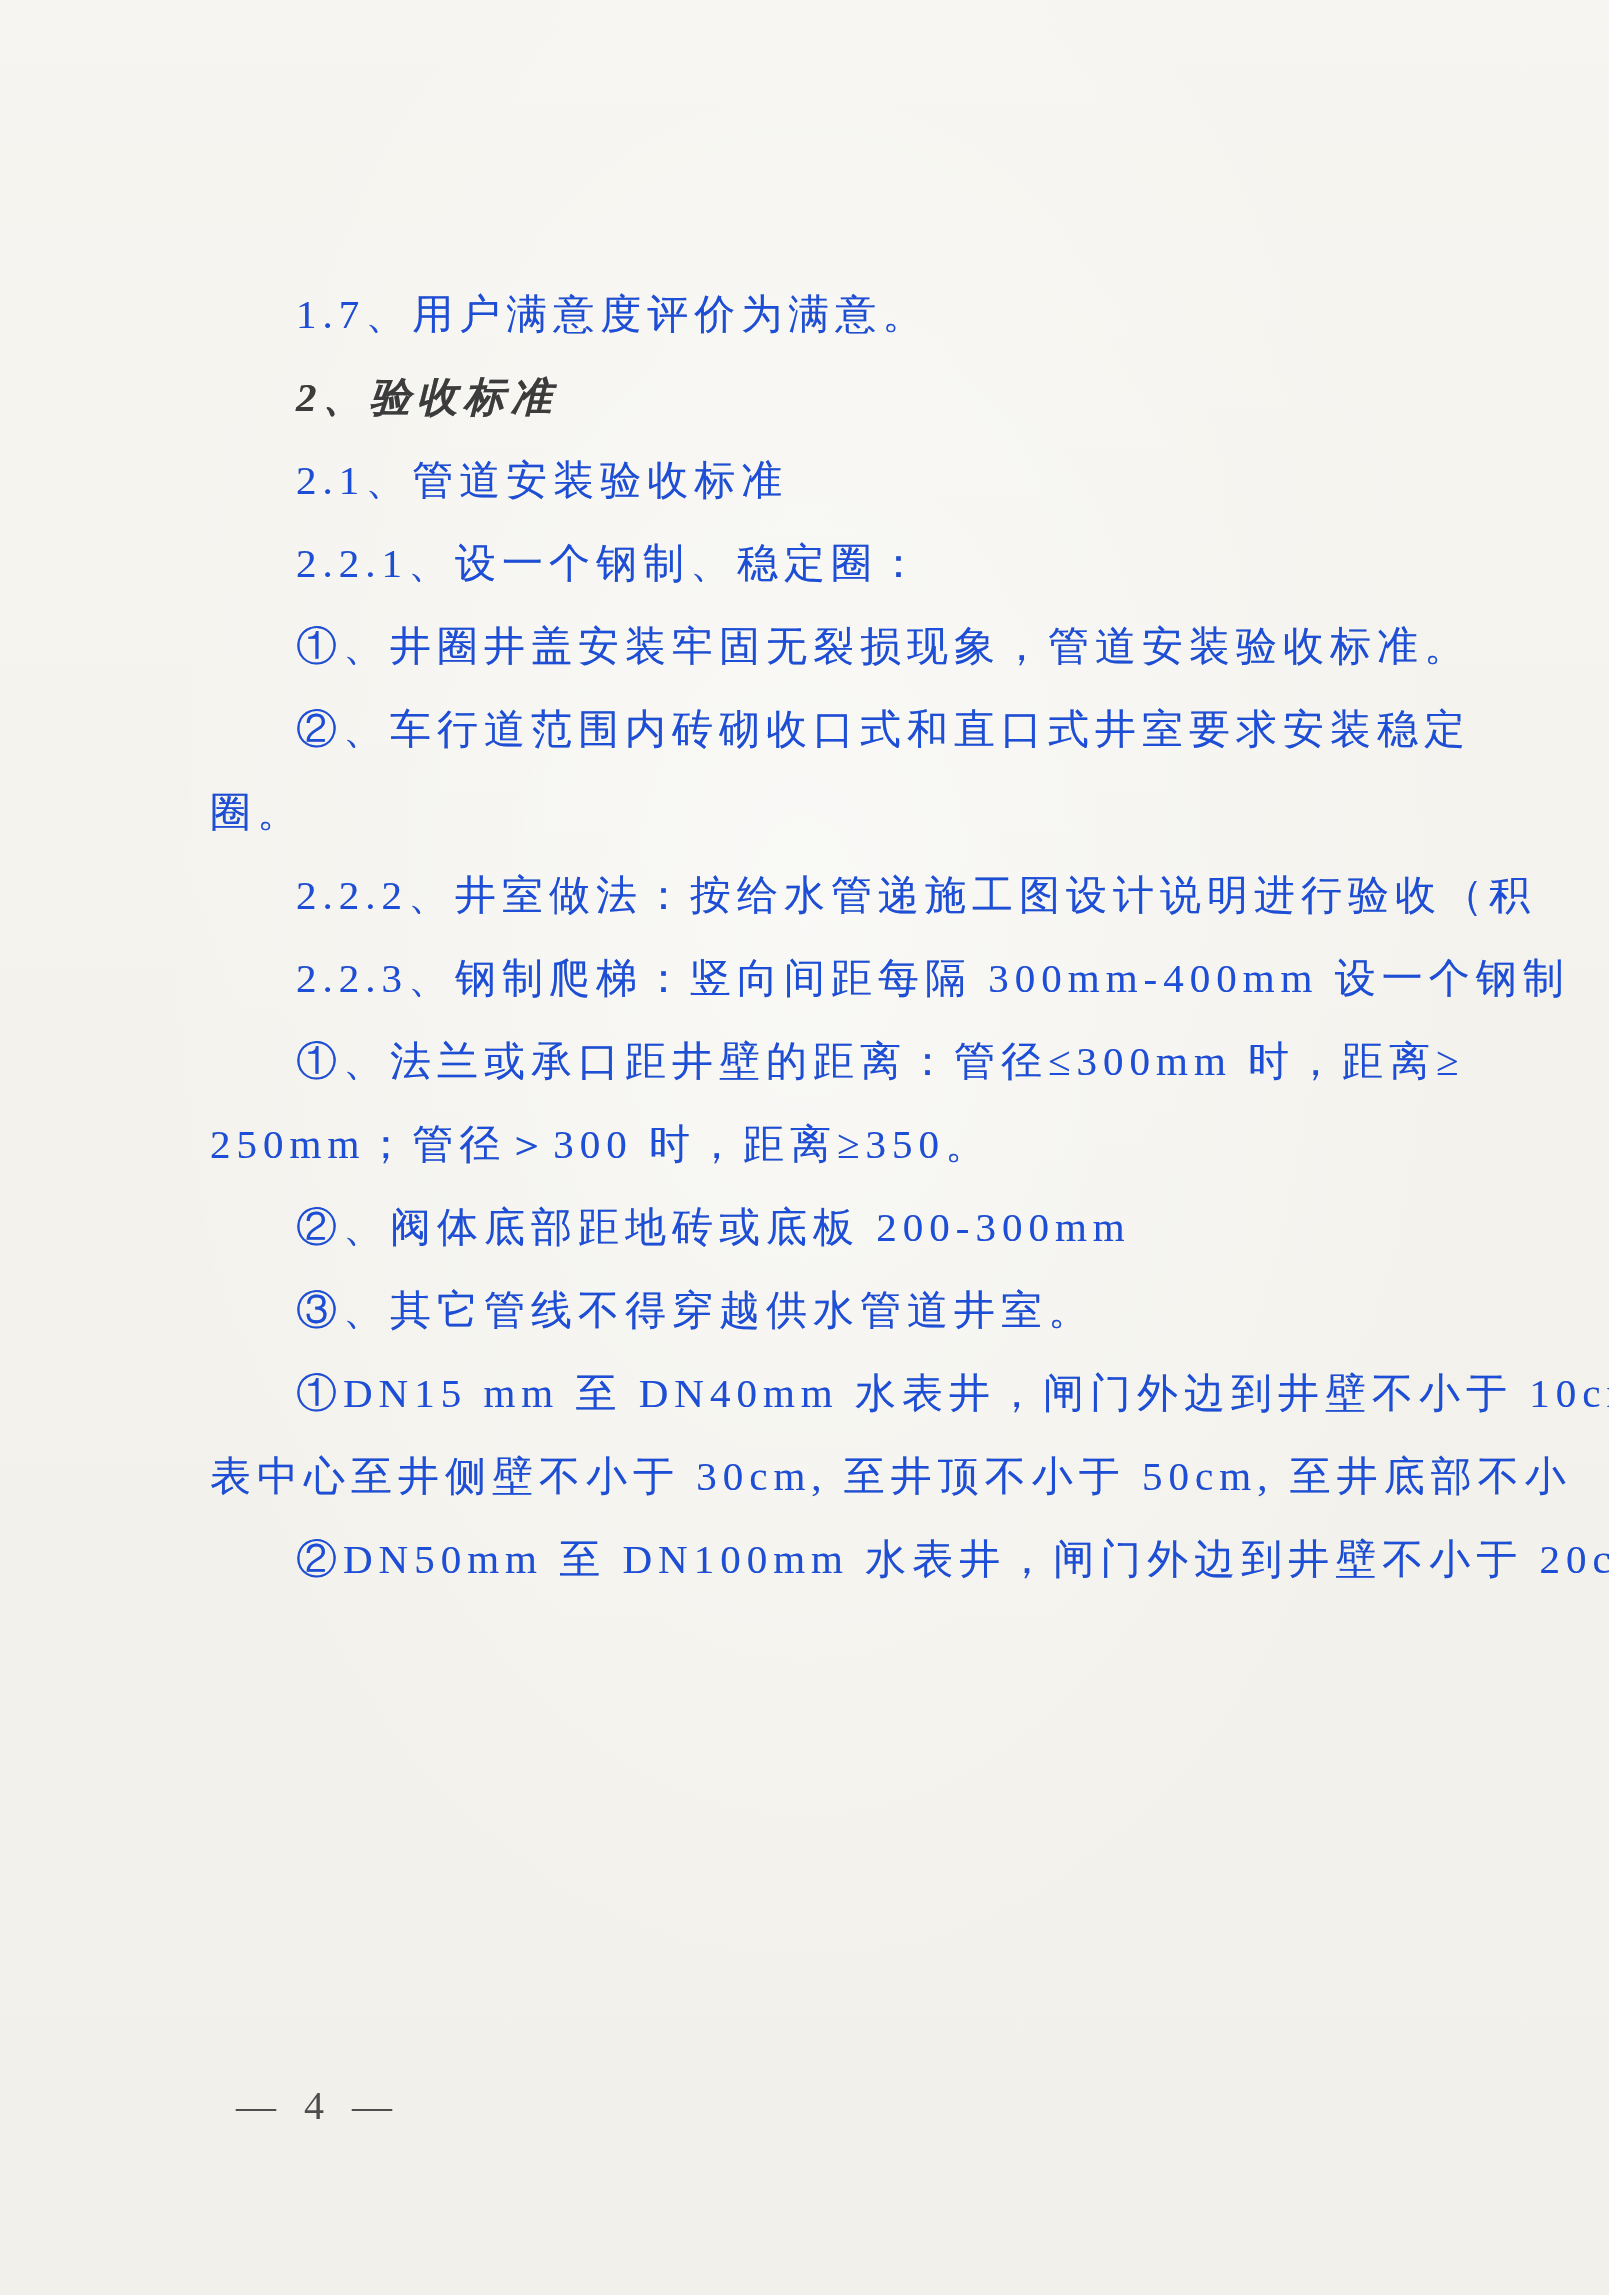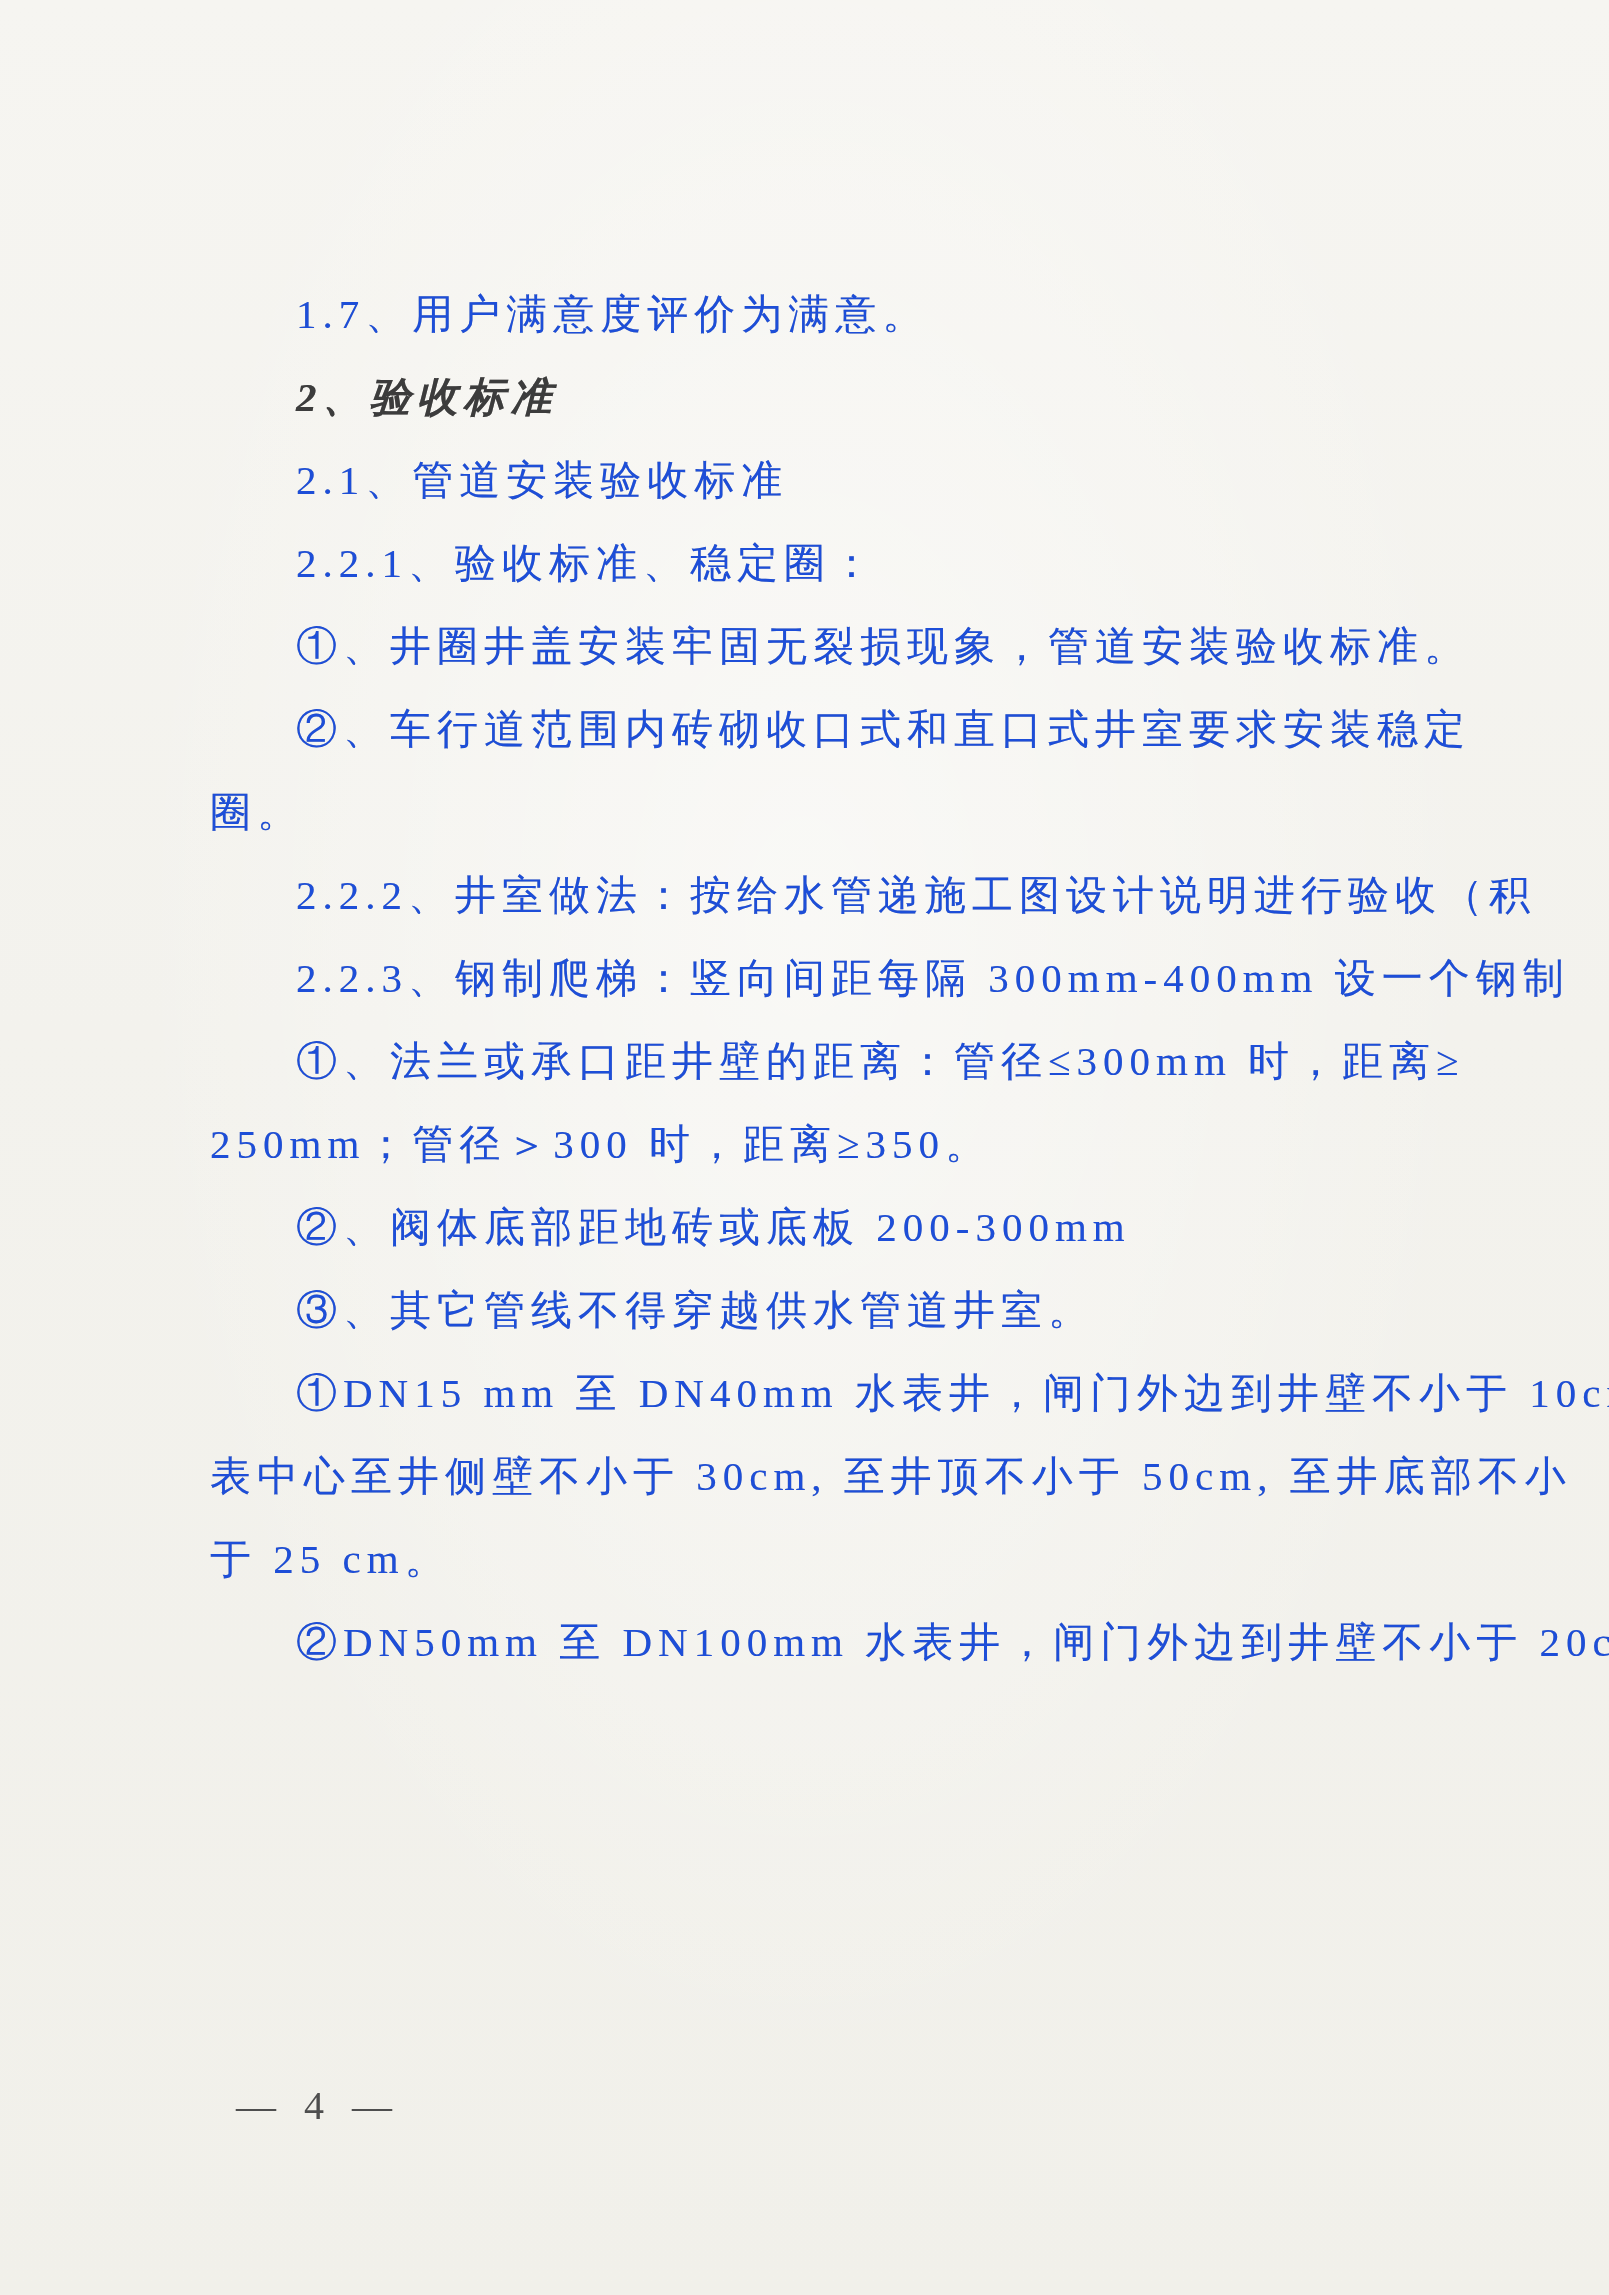--- a/index.html
+++ b/index.html
@@ -57,30 +57,29 @@
 </style>
 </head>
 <body>
 
 <div class="paper"></div>
 
 <div class="content">
     <div class="line indent">1.7、用户满意度评价为满意。</div>
     <div class="line indent bold">2、验收标准</div>
     <div class="line indent">2.1、管道安装验收标准</div>
-    <div class="line indent">2.2.1、验收标准、稳定圈：</div>
+    <div class="line indent">2.2.1、设一个钢制、稳定圈：</div>
     <div class="line indent">①、井圈井盖安装牢固无裂损现象，管道安装验收标准。</div>
     <div class="line indent">②、车行道范围内砖砌收口式和直口式井室要求安装稳定</div>
     <div class="line">圈。</div>
     <div class="line indent">2.2.2、井室做法：按给水管递施工图设计说明进行验收（积</div>
     <div class="line indent">2.2.3、钢制爬梯：竖向间距每隔 300mm-400mm 设一个钢制</div>
     <div class="line indent">①、法兰或承口距井壁的距离：管径≤300mm 时，距离≥</div>
     <div class="line">250mm；管径＞300 时，距离≥350。</div>
     <div class="line indent">②、阀体底部距地砖或底板 200-300mm</div>
     <div class="line indent">③、其它管线不得穿越供水管道井室。</div>
     <div class="line indent">①DN15 mm 至 DN40mm 水表井，闸门外边到井壁不小于 10cm,</div>
     <div class="line">表中心至井侧壁不小于 30cm, 至井顶不小于 50cm, 至井底部不小</div>
-    <div class="line">于 25 cm。</div>
     <div class="line indent">②DN50mm 至 DN100mm 水表井，闸门外边到井壁不小于 20cm,</div>
   </div>
 
 <div class="footer">— 4 —</div>
 
 
 </body></html>

